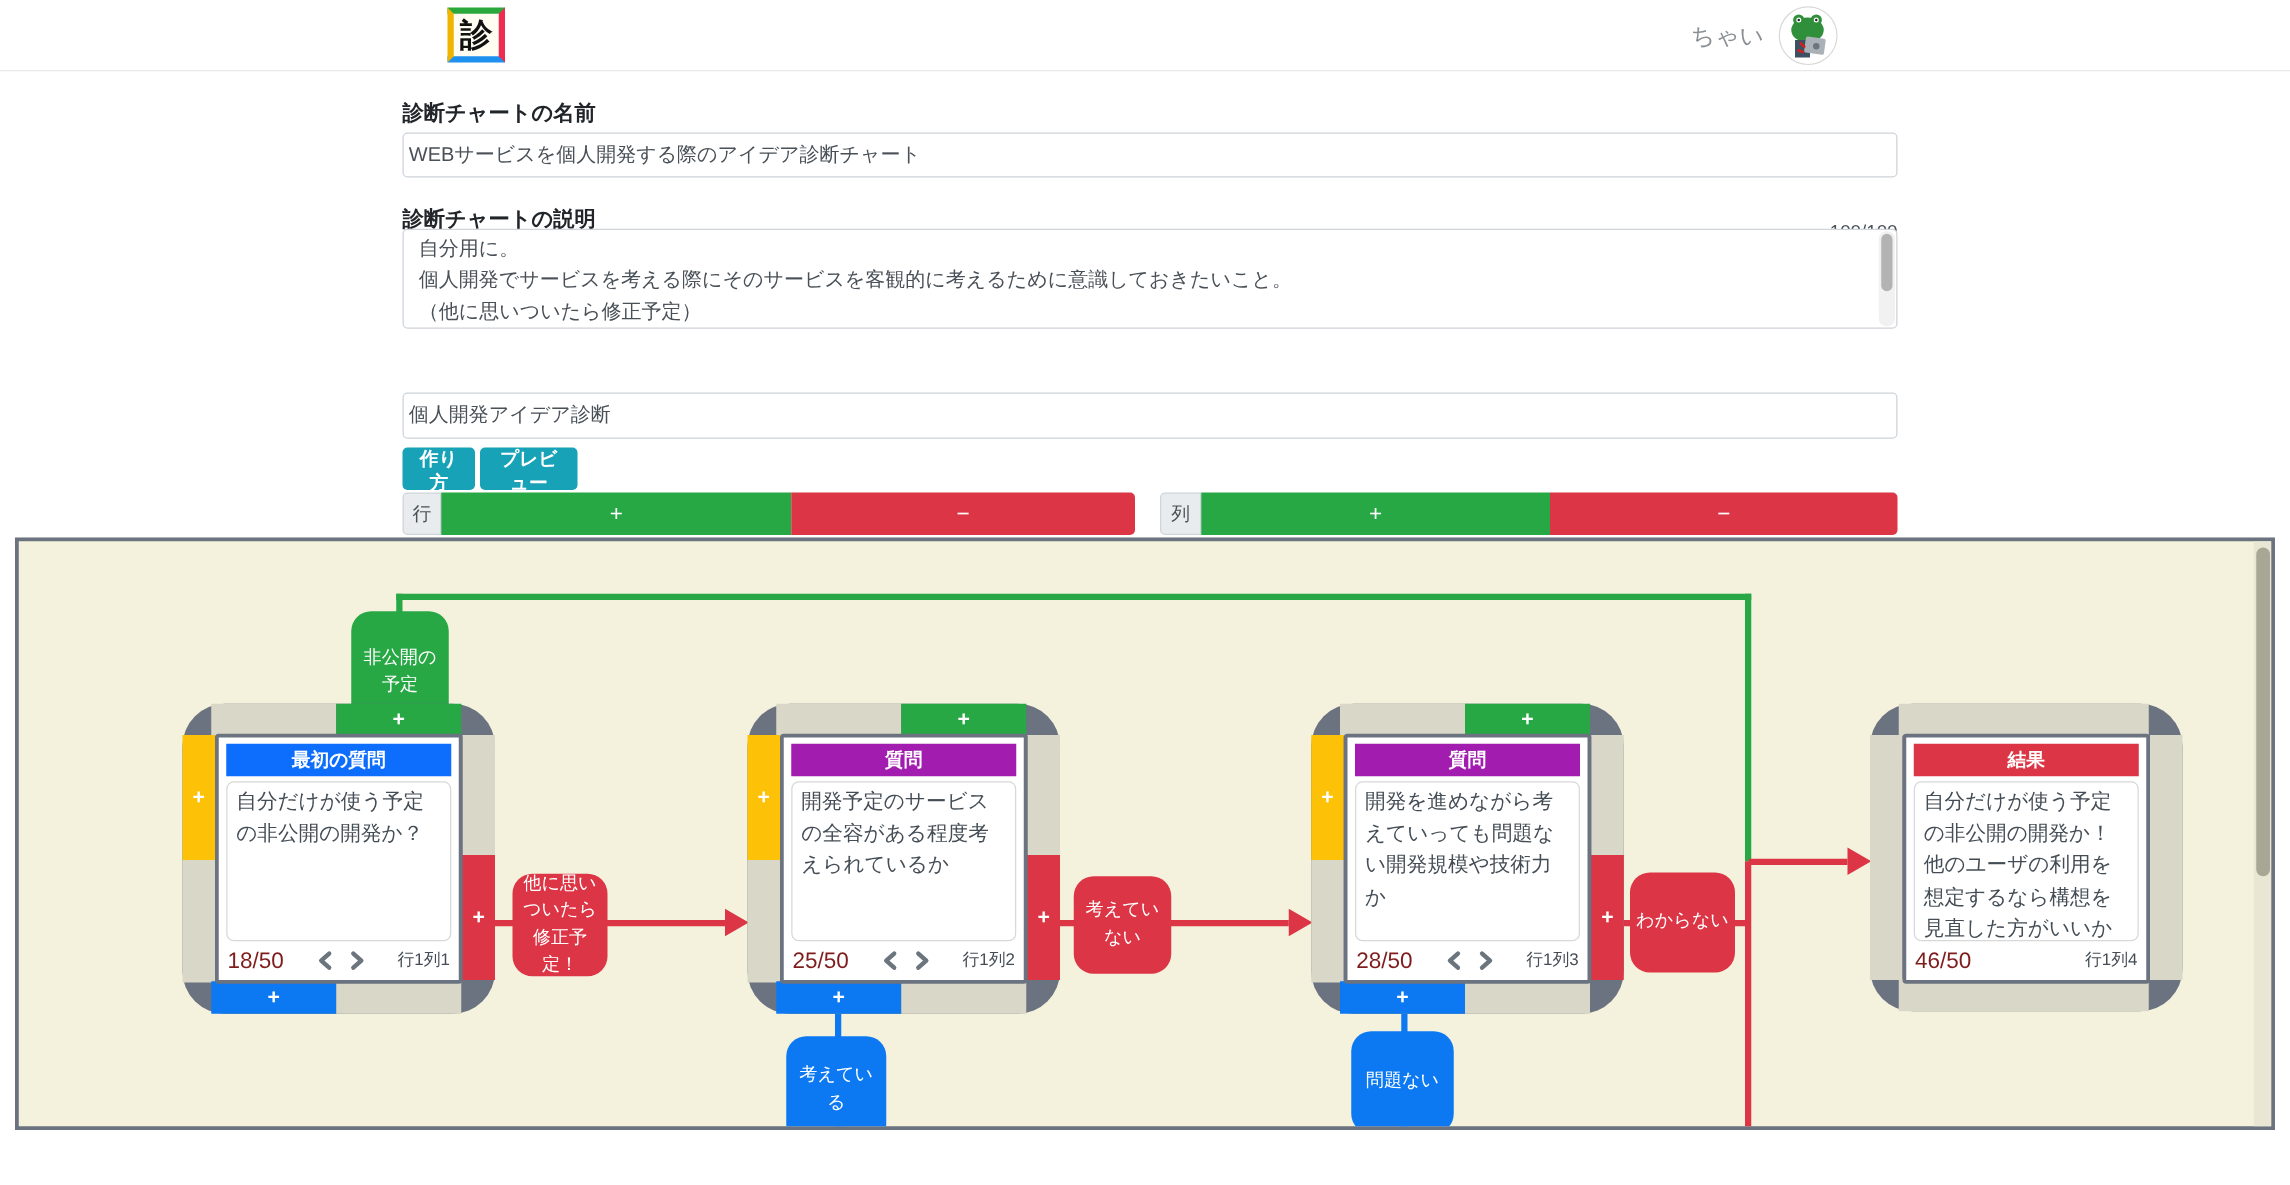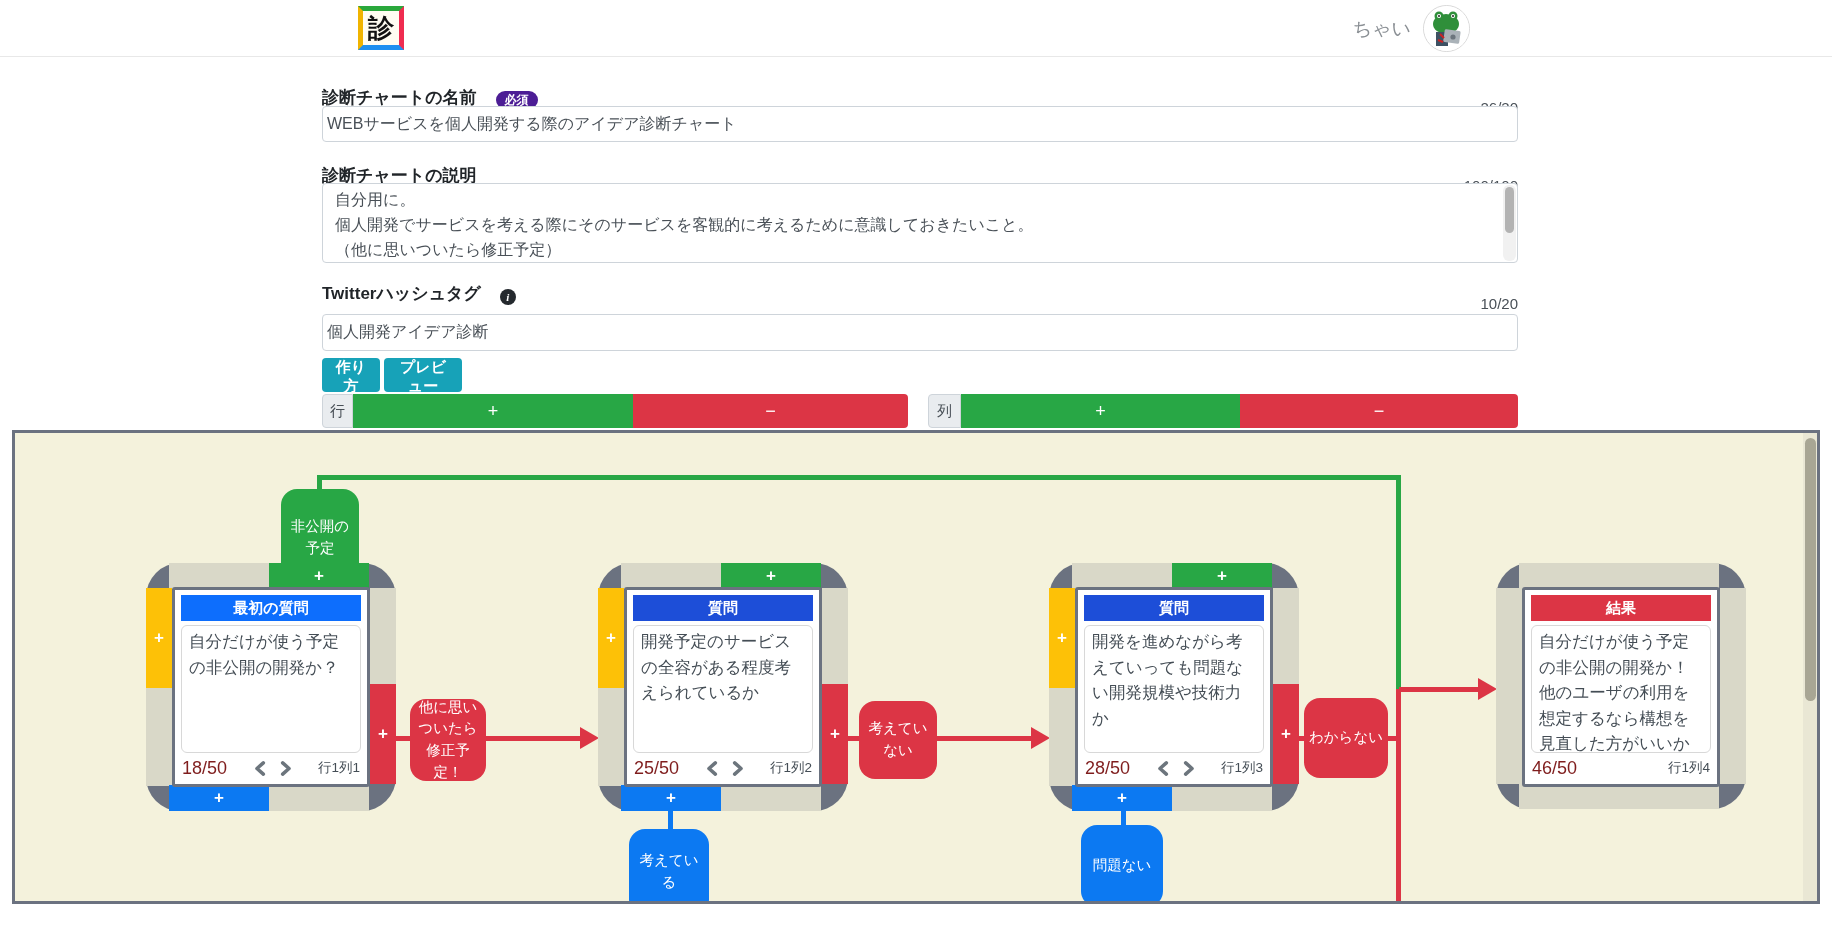--- a/index.html
+++ b/index.html
@@ -14,21 +14,21 @@
     border-top:5px solid #2aa83c; border-right:5px solid #ef2c50;
     border-bottom:5px solid #1e90f0; border-left:5px solid #f0b400;
     display:flex; align-items:center; justify-content:center;
     font-size:26px; font-weight:bold; color:#111; }
   .user-area { position:absolute; right:362px; top:0; height:57px; display:flex; align-items:center; gap:12px; }
   .username { color:#8a8f94; font-size:19px; }
   .avatar { width:47px; height:47px; border-radius:50%; border:1px solid #d8d8d8; background:#fff; overflow:hidden; }
 
   
   .frow { position:absolute; left:322px; width:1196px; display:flex; justify-content:space-between; align-items:center; }
-  .flabel { font-size:17px; font-weight:bold; color:#212529; display:flex; align-items:flex-end; gap:19px; }
+  .flabel { font-size:17px; font-weight:bold; color:#212529; display:flex; align-items:center; gap:7px;flex-direction:column; }
   .fcount { font-size:15px; color:#495057;margin-top:20px; }
   .badge-req { background:#4c1d95; color:#fff; font-size:12px; font-weight:bold;
     padding:3px 9px; border-radius:10px; line-height:1; }
   .info-dot { width:16px; height:16px; border-radius:50%; background:#24292e; color:#fff;
     font-size:11px; font-weight:bold; display:inline-flex; align-items:center; justify-content:center;
     font-family:"Liberation Serif","DejaVu Serif",serif; font-style:italic; }
   .tinput { position:absolute; left:322px; width:1196px; height:36px; border:1px solid #ced4da;
     border-radius:4px; padding:0 4px; font-size:16px; color:#495057; background:#fff;
     font-family:inherit; }
   .tarea-wrap { position:absolute; left:322px; top:183px; width:1196px; height:80px; }
@@ -75,21 +75,21 @@
   .sb-r { left:123px; top:222px; width:100px; height:26px; }
   .sl-t { left:0; top:25px; width:26px; height:100px; }
   .sl-b { left:0; top:125px; width:26px; height:98px; }
   .sr-t { left:224px; top:25px; width:26px; height:96px; }
   .sr-b { left:224px; top:121px; width:26px; height:100px; }
 
   .card { position:absolute; left:26px; top:24px; width:198px; height:200px; background:#fff;
     border:3px solid #6b7280; border-radius:3px; }
   .card-head { margin:5px 6px 0; height:26px; color:#fff; font-size:15px; font-weight:bold;
     display:flex; align-items:center; justify-content:center; }
-  .ch-blue { background:#0d6efd; } .ch-green { background:#1d4ed8; } .ch-red { background:#dc3545; }
+  .ch-blue { background:#0d6efd; } .ch-green { background:#a21caf; } .ch-red { background:#dc3545; }
   .card-body { margin:4px 6px 0; height:128px; border:1px solid #d8d8d8; border-radius:6px;
     padding:3px 7px; font-size:16.5px; color:#444d55; line-height:1.55;
     white-space:pre-wrap; word-break:break-all; overflow:hidden; }
   .card-foot { margin:3px 7px 0; height:24px; display:flex; align-items:center; justify-content:space-between; }
   .cf-count { font-size:18px; color:#7f1d1d; }
   .cf-pos { font-size:13.5px; color:#444d55; }
   .cf-nav { display:flex; gap:8px; }
   .chev { width:17px; height:17px; cursor:pointer; }
 
   .cv-scroll-track { position:absolute; right:0; top:0; width:14px; height:512px; background:#e9e7d4; }
@@ -140,27 +140,20 @@
   <div class="tarea-wrap">
     <textarea class="tarea" style="">自分用に。
 個人開発でサービスを考える際にそのサービスを客観的に考えるために意識しておきたいこと。
 （他に思いついたら修正予定）</textarea>
     <div class="fake-vscroll" style="right:2px; top:2px; width:13px; height:76px;">
       <div class="fs-track" style="left:0; top:0; width:13px; height:76px;"></div>
       <div class="fs-thumb" style="left:2px; top:2px; width:9px; height:46px;"></div>
     </div>
   </div>
 
-  <div class="frow" style="top:275px;">
-    <span class="flabel">
-      <span>Twitterハッシュタグ</span>
-      <span class="info-dot">i</span>
-    </span>
-    <span class="fcount">10/20</span>
-  </div>
   <input class="tinput" style="top: 302px; height: 37px; margin-top: 12px;" value="個人開発アイデア診断">
 
   <button class="btn-teal" style="left:322px; width:58px;">作り方</button>
   <button class="btn-teal" style="left:384px; width:78px;">プレビュー</button>
 
   <div class="grp-label" style="left:322px; width:31px;">行</div>
   <button class="grp-btn gb-green" style="left:353px; width:280px;">+</button>
   <button class="grp-btn gb-red" style="left:633px; width:275px;">−</button>
 
   <div class="grp-label" style="left:928px; width:33px;">列</div>

